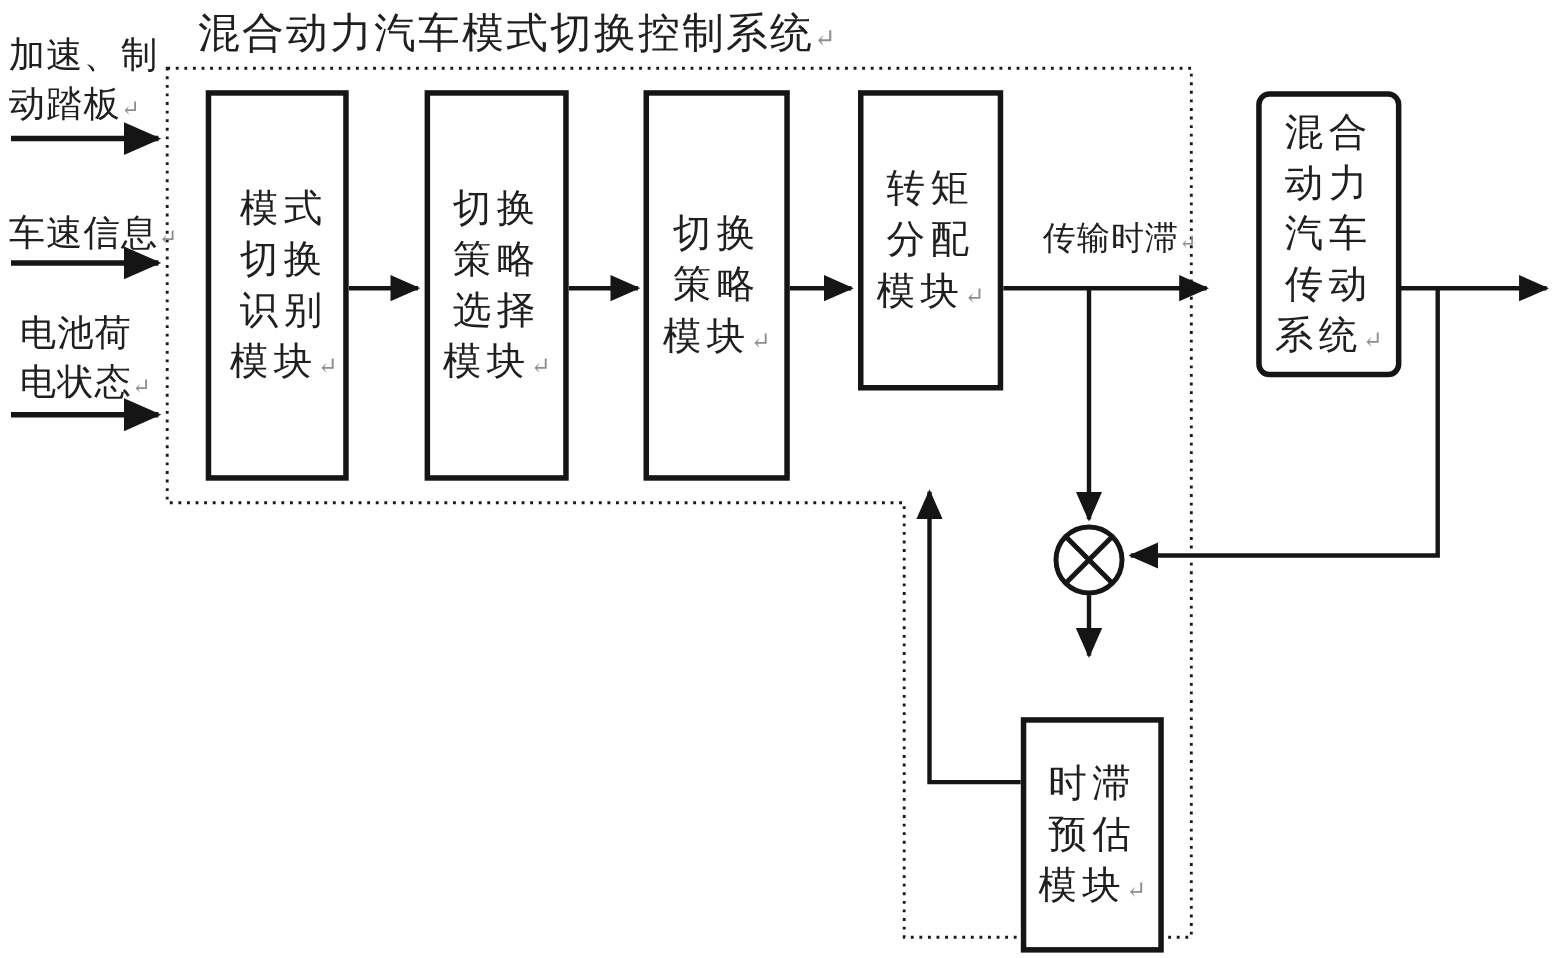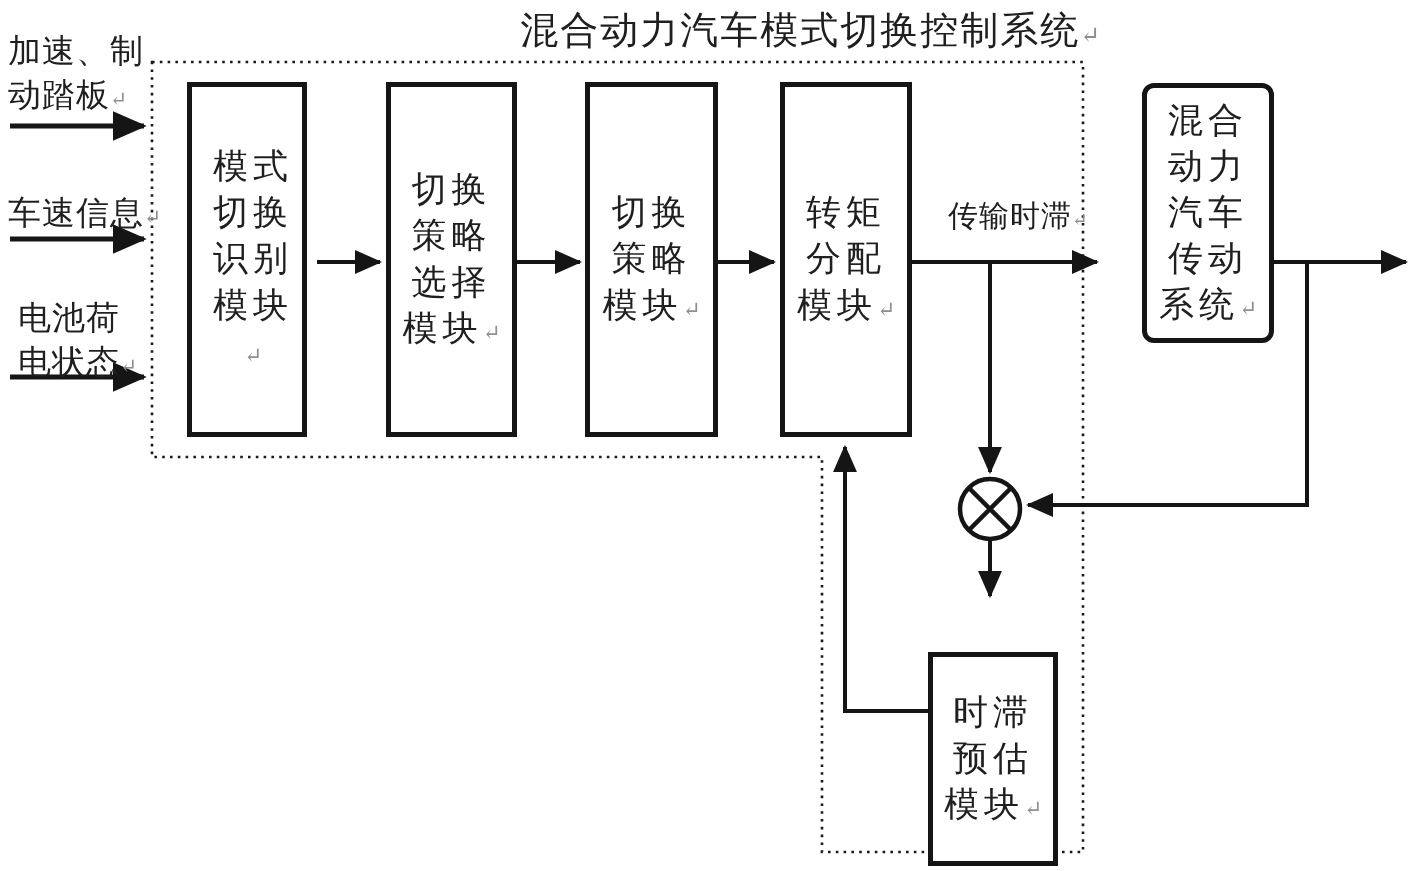--- a/index.html
+++ b/index.html
@@ -35,23 +35,23 @@
   .box-inner { width: 100%; text-align: center; }
   .mtext { white-space: pre-line; }
   .pmark {
     color: #8f8f8f;
     font-size: 0.62em;
     letter-spacing: 0;
     vertical-align: baseline;
   }
   .diagram-title {
     position: absolute;
-    left: 170px; top: 5px;
+    left: 180px; top: 5px;
     width: 930px;
-    text-align: right;
+    text-align: left;
     font-size: 38px;
     letter-spacing: 2px;
     z-index: 2;
     white-space: nowrap;
   }
   .input-label {
     position: absolute;
     font-size: 33px;
     line-height: 1.32;
     letter-spacing: 1px;
@@ -103,44 +103,44 @@
     </g>
   </svg>
 
   <div class="diagram-title"><span class="mtext">混合动力汽车模式切换控制系统</span><span class="pmark">↵</span></div>
 
   <div class="input-label" style="left:8px; top:192px;"><span class="mtext">车速信息</span><span class="pmark">↵</span></div>
 
   <div class="input-label" style="left:8px; top:30px;"><span class="mtext">加速、制
 动踏板</span><span class="pmark">↵</span></div>
 
-  <div class="input-label" style="left:18px; top:297px;"><span class="mtext">电池荷
+  <div class="input-label" style="left:18px; top:283px;"><span class="mtext">电池荷
 电状态</span><span class="pmark">↵</span></div>
 
-  <div class="module-box" style="left:187px; top:82px; width:120px; height:355px;padding-left:12px;">
+  <div class="module-box" style="left:187px; top:82px; width:130px; height:355px;padding-left:12px;">
     <div class="box-inner"><span class="mtext">模式
 切换
 识别
 模块</span><span class="pmark">↵</span></div>
   </div>
 
   <div class="module-box" style="left:386px; top:82px; width:131px; height:355px;">
     <div class="box-inner"><span class="mtext">切换
 策略
 选择
 模块</span><span class="pmark">↵</span></div>
   </div>
 
   <div class="module-box" style="left:585px; top:82px; width:133px; height:355px;">
     <div class="box-inner"><span class="mtext">切换
 策略
 模块</span><span class="pmark">↵</span></div>
   </div>
 
-  <div class="module-box" style="left:780px; top:82px; width:132px; height:355px;">
+  <div class="module-box" style="left:780px; top:82px; width:132px; height:273px;">
     <div class="box-inner"><span class="mtext">转矩
 分配
 模块</span><span class="pmark">↵</span></div>
   </div>
 
   <div class="module-box" style="left:1142px; top:83px; width:132px; height:260px;border-radius:12px;">
     <div class="box-inner"><span class="mtext">混合
 动力
 汽车
 传动

